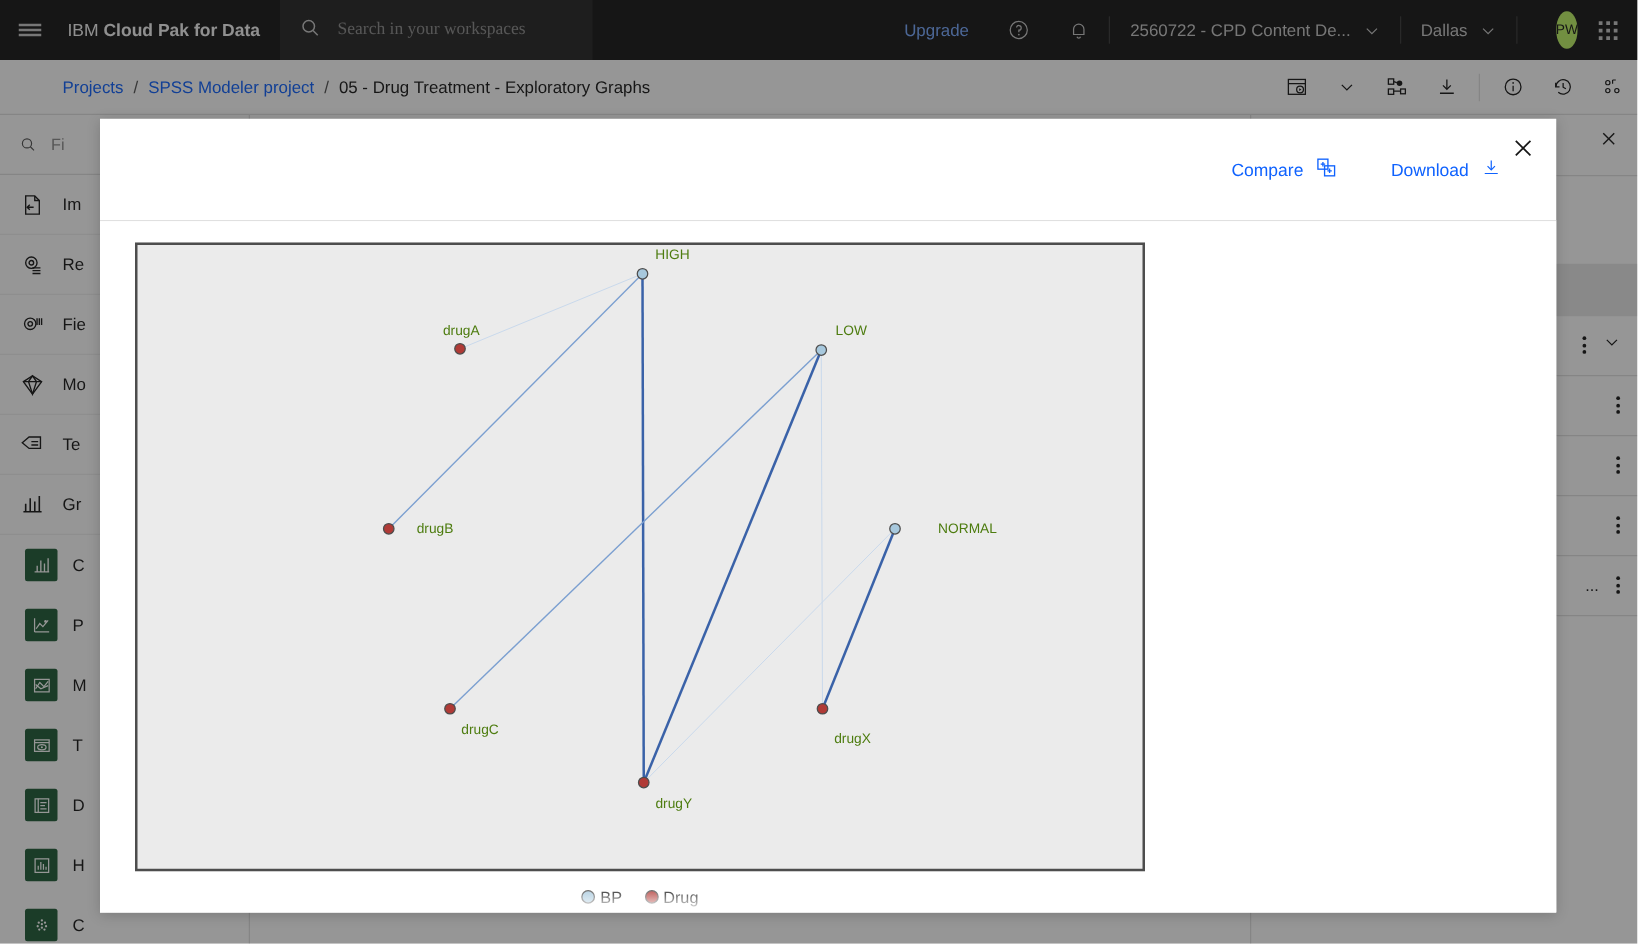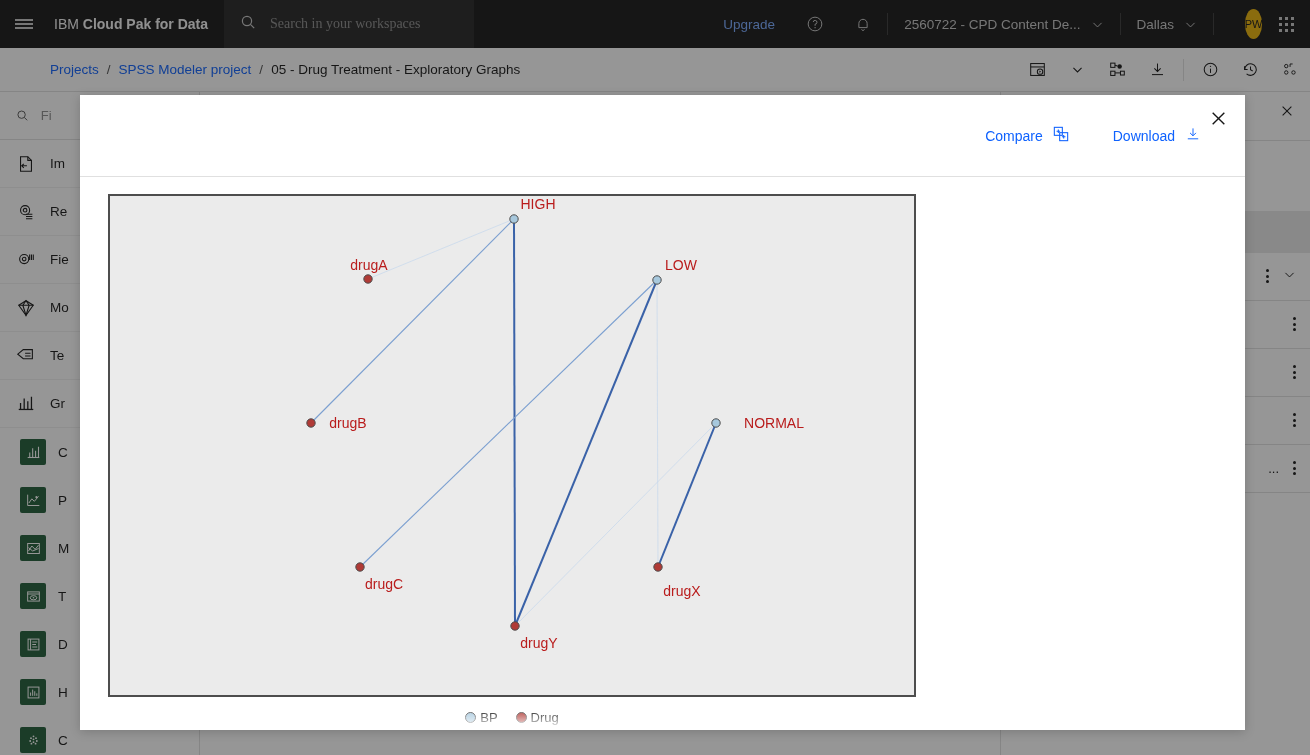--- a/index.html
+++ b/index.html
@@ -35,21 +35,21 @@
   .header-spacer { flex: 1; }
   .hbtn {
     height: 48px; display: flex; align-items: center; justify-content: center;
     color: #c6c6c6; font-size: 13.5px; padding: 0 16px; cursor: pointer; white-space: nowrap;
   }
   .hbtn.upgrade { color: #78a9ff; }
   .hbtn.icononly { width: 48px; padding: 0; }
   .hdiv { width: 1px; height: 22px; background: #393939; }
   .hsel { display: flex; align-items: center; gap: 10px; }
   .avatar {
-    width: 30px; height: 30px; border-radius: 50%; background: #eab308;
+    width: 30px; height: 30px; border-radius: 50%; background: #bef264;
     color: #161616; font-size: 11px; display: flex; align-items: center;
     justify-content: center; font-weight: 400; margin-left: 31px;
   }
   .grid9 { display: grid; grid-template-columns: repeat(3,3px);
            grid-gap: 3px; }
   .grid9 i { width: 3px; height: 3px; background: #c6c6c6; display: block; }
 
   
   .crumbbar {
     position: absolute; left: 0; top: 48px; width: 1310px; height: 44px;
@@ -147,21 +147,21 @@
   }
   .legend {
     position: absolute; left: 28px; top: 528px; width: 808px; height: 24px;
     display: flex; align-items: center; justify-content: center; gap: 18px;
     font-size: 13px; color: #161616;
   }
   .legend .item { display: flex; align-items: center; gap: 4px; }
   .legend .dot { width: 11px; height: 11px; border-radius: 50%;
                  border: 1px solid #4d4d4d; }
   .nodelabel {
-    position: absolute; font-size: 14px; color: #b91c1c; white-space: nowrap;
+    position: absolute; font-size: 11px; color: #4d7c0f; white-space: nowrap;
     transform: translate(-50%, -50%);
     padding-left: 48px;
   }
   svg.web { position: absolute; left: 0; top: 0; width: 808px; height: 503px; }
   .scroll-shadow {
     position: absolute; left: 0; bottom: 0; width: 100%; height: 22px;
     background: linear-gradient(to bottom, rgba(255,255,255,0), #ffffff);
   }
 </style>
 </head>

